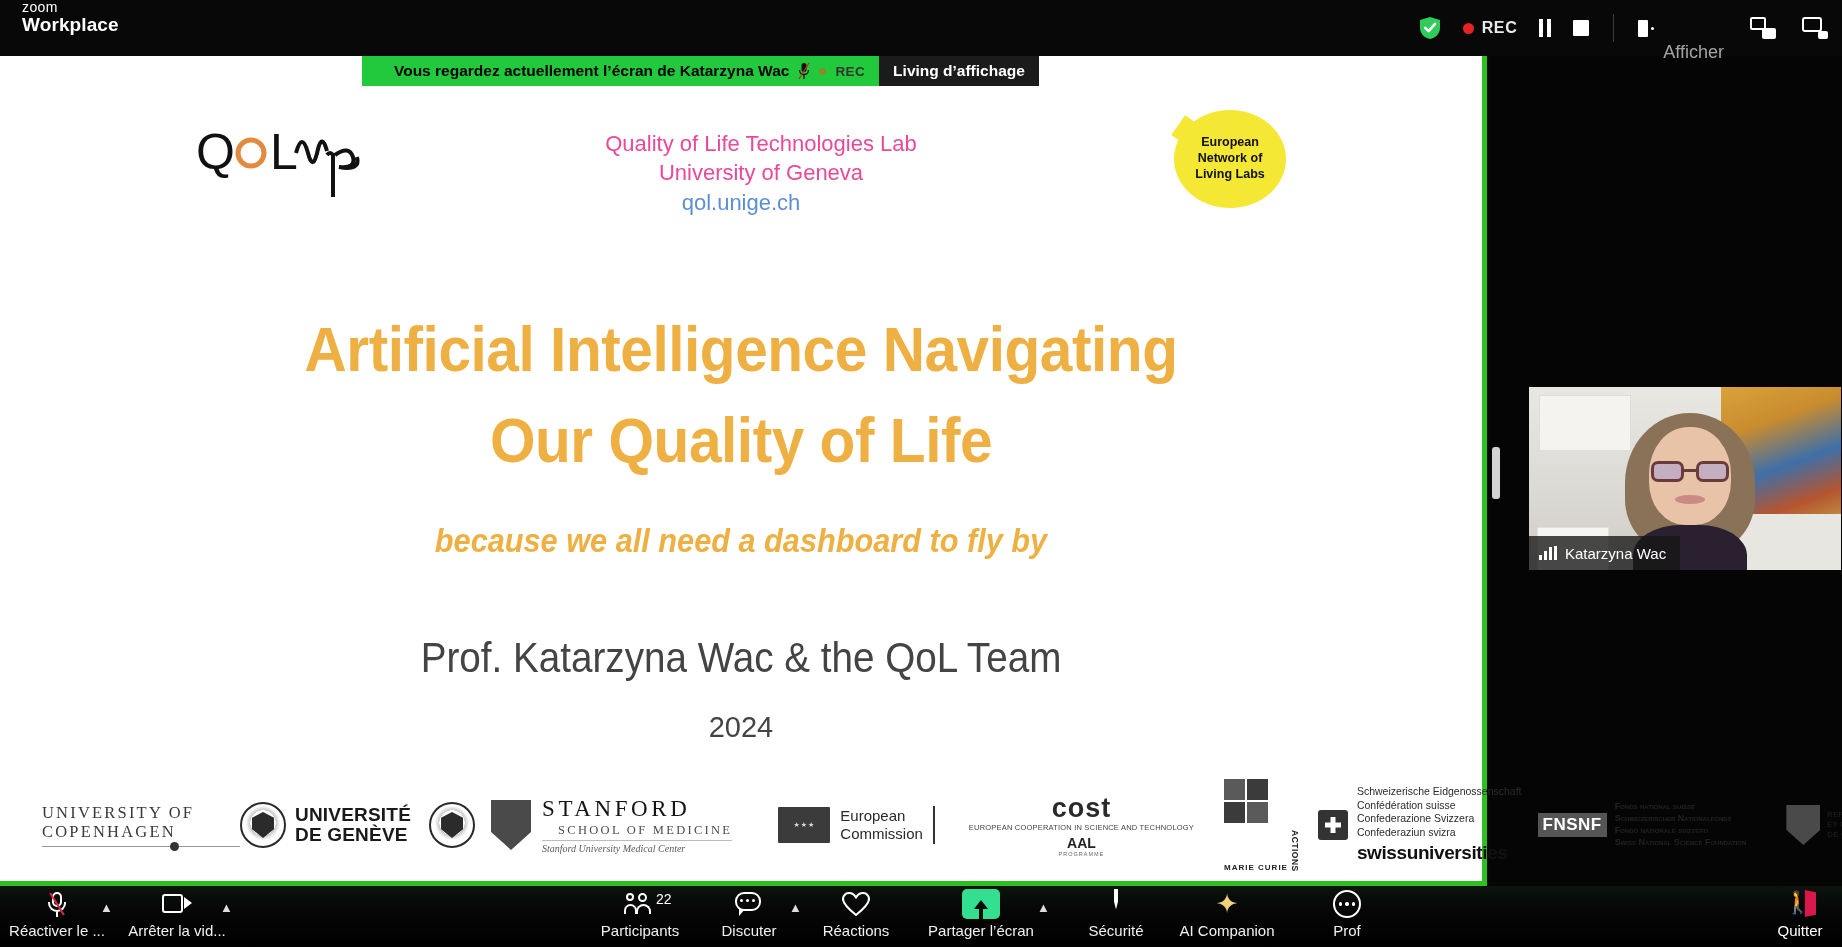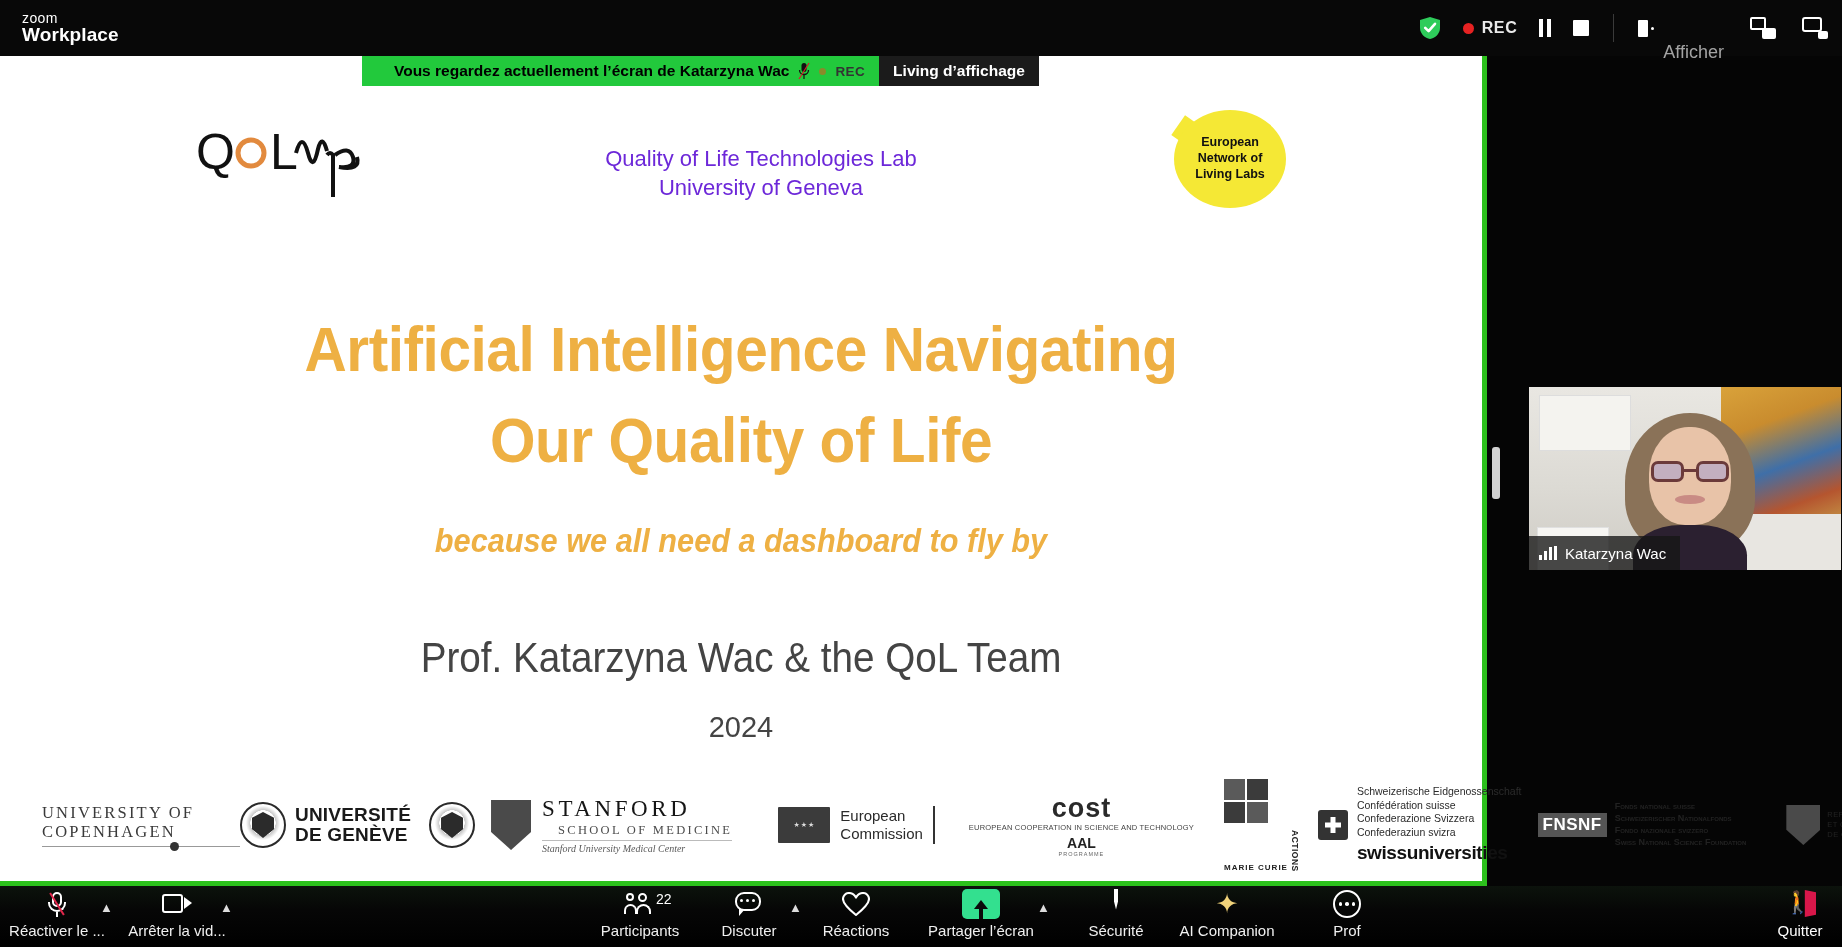--- a/index.html
+++ b/index.html
@@ -8,21 +8,21 @@
     background: #000;
     font-family: "Liberation Sans", sans-serif;
     overflow: hidden;
   }
   #app { position: relative; width: 1842px; height: 947px; background: #050505; }
 
   
   .topbar {
     position: absolute; left: 0; top: 0; width: 1842px; height: 56px;
     background: #080808;
-    display: flex; align-items: center;
+    display: flex; align-items: flex-start;
   }
   .brand { margin-left: 22px; line-height: 1.05; }
   .brand .zoom { font-size: 14px; color: #fff; letter-spacing: .4px; }
   .brand .wp { font-size: 19px; color: #fff; font-weight: 700; letter-spacing: .1px; }
 
   .top-right {
     position: absolute; right: 14px; top: 0; height: 56px;
     display: flex; align-items: center; gap: 0px;
   }
   .shield-wrap { width: 34px; height: 34px; display: flex; align-items: center; justify-content: center; }
@@ -72,21 +72,21 @@
   }
 
   
   .slide-head {
     position: absolute; left: 0; right: 0; top: 62px; height: 110px;
     display: flex; align-items: center; justify-content: center;
   }
   .qolife-logo { position: absolute; left: 196px; top: 55px; width: 200px; height: 90px; }
   .head-text { text-align: center; line-height: 1.34; width: 100%; }
   .head-text .l1, .head-text .l2 {
-    font-size: 22px; color: #6d28d9; font-family: "Liberation Sans", sans-serif; padding-left: 40px;
+    font-size: 22px; color: #ec4899; font-family: "Liberation Sans", sans-serif; padding-left: 40px;
   }
   .head-text .l3 { font-size: 22px; color: #5b8fd4; }
   .enoll {
     position: absolute; right: 196px; top: 54px; width: 112px; height: 98px;
   }
   .enoll .blob {
     position: absolute; inset: 0; background: #f5e835; border-radius: 50% 50% 50% 50%;
   }
   .enoll .tail {
     position: absolute; left: 2px; top: 10px; width: 24px; height: 24px;
@@ -358,20 +358,21 @@
           <path d="M100 42 q6 -22 12 0 q5 20 10 -4 q4 -16 9 2" fill="none" stroke="#111" stroke-width="4"></path>
           <path d="M131 44 q3 -4 6 0 l0 42" fill="none" stroke="#111" stroke-width="4"></path>
           <path d="M139 44 q14 -10 18 2 q3 12 -14 10 q22 4 18 -10" fill="none" stroke="#111" stroke-width="4"></path>
         </svg>
       </div>
 
       <div class="slide-head">
         <div class="head-text">
           <div class="l1">Quality of Life Technologies Lab</div>
           <div class="l2">University of Geneva</div>
+          <div class="l3">qol.unige.ch</div>
         </div>
       </div>
 
       <div class="enoll">
         <div class="tail"></div>
         <div class="blob"></div>
         <div class="txt">
           <span>European</span>
           <span>Network of</span>
           <span>Living Labs</span>

